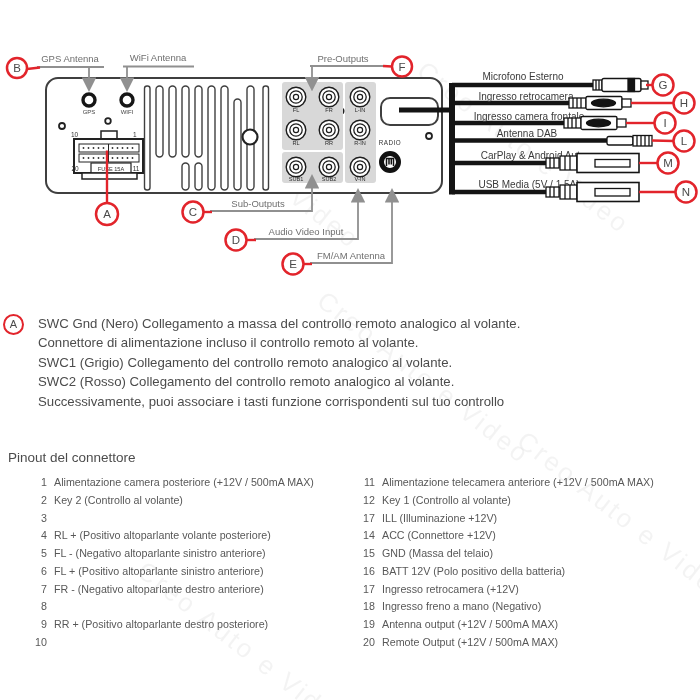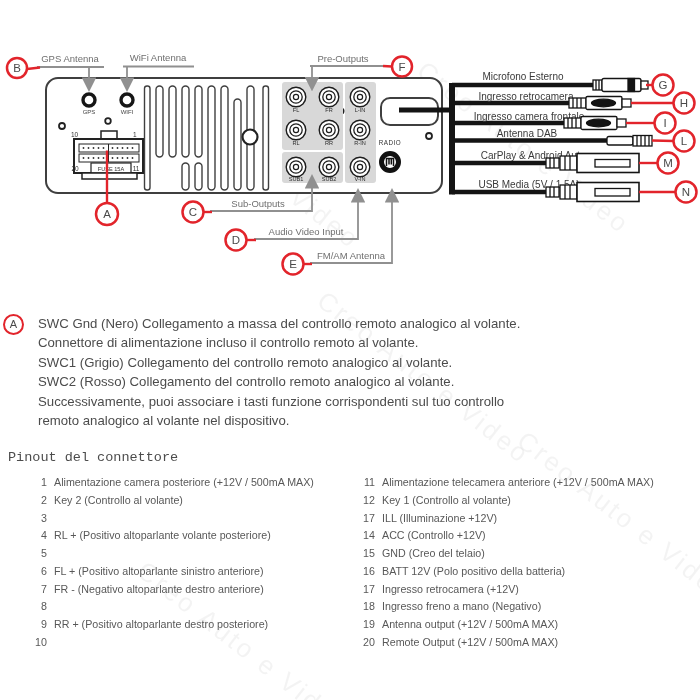--- a/index.html
+++ b/index.html
@@ -6,21 +6,21 @@
   .page{position:relative;width:700px;height:700px;background:#fff;overflow:hidden;
         font-family:"Liberation Sans",sans-serif;}
   svg{position:absolute;left:0;top:0;}
   svg text{font-family:"Liberation Sans",sans-serif;}
   .wm{position:absolute;white-space:nowrap;transform:rotate(38deg);transform-origin:left top;
       font-size:26px;letter-spacing:3px;color:#666;opacity:0.07;pointer-events:none;}
   .badge-a{position:absolute;left:3px;top:314px;width:17px;height:17px;border:2.3px solid #e2242b;
       border-radius:50%;color:#4a4a4a;font-size:11px;line-height:17px;text-align:center;background:#fff;}
   .notes{position:absolute;left:38px;top:314px;width:640px;color:#4c4c4c;
       font-size:13.2px;line-height:19.4px;}
-  .pinout-heading{position:absolute;left:8px;top:450px;font-size:13.5px;color:#4c4c4c;font-family:Liberation Mono, monospace;}
+  .pinout-heading{position:absolute;left:8px;top:450px;font-size:13.5px;color:#4c4c4c;}
   .pinout-col{position:absolute;top:474px;}
   .pinout-left{left:30px;width:325px;}
   .pinout-right{left:358px;width:340px;}
   .pin-row{display:flex;line-height:17.75px;font-size:10.7px;color:#585858;white-space:nowrap;}
   .pin-num{width:17px;text-align:right;margin-right:7px;flex:none;}
 </style>
 </head>
 <body>
 
 <div class="page">
@@ -344,21 +344,20 @@
     </g>
   </svg>
 
   <span class="badge-a">A</span>
   <div class="notes">
       <div class="note-line">SWC Gnd (Nero) Collegamento a massa del controllo remoto analogico al volante.</div>
       <div class="note-line">Connettore di alimentazione incluso il controllo remoto al volante.</div>
       <div class="note-line">SWC1 (Grigio) Collegamento del controllo remoto analogico al volante.</div>
       <div class="note-line">SWC2 (Rosso) Collegamento del controllo remoto analogico al volante.</div>
       <div class="note-line">Successivamente, puoi associare i tasti funzione corrispondenti sul tuo controllo</div>
-      <div class="note-line">remoto analogico al volante nel dispositivo.</div>
     </div>
 
   <div class="pinout-heading">Pinout del connettore</div>
   <div class="pinout-col pinout-left">
       <div class="pin-row">
       <span class="pin-num">1</span>
       <span class="pin-text">Alimentazione camera posteriore (+12V / 500mA MAX)</span>
     </div>
       <div class="pin-row">
       <span class="pin-num">2</span>
@@ -366,20 +365,21 @@
     </div>
       <div class="pin-row">
       <span class="pin-num">3</span>
     </div>
       <div class="pin-row">
       <span class="pin-num">4</span>
       <span class="pin-text">RL +  (Positivo altoparlante volante posteriore)</span>
     </div>
       <div class="pin-row">
       <span class="pin-num">5</span>
+      <span class="pin-text">FL -   (Negativo altoparlante sinistro anteriore)</span>
     </div>
       <div class="pin-row">
       <span class="pin-num">6</span>
       <span class="pin-text">FL +  (Positivo altoparlante sinistro anteriore)</span>
     </div>
       <div class="pin-row">
       <span class="pin-num">7</span>
       <span class="pin-text">FR -  (Negativo altoparlante destro anteriore)</span>
     </div>
       <div class="pin-row">
@@ -401,25 +401,25 @@
       <div class="pin-row">
       <span class="pin-num">12</span>
       <span class="pin-text">Key 1 (Controllo al volante)</span>
     </div>
       <div class="pin-row">
       <span class="pin-num">17</span>
       <span class="pin-text">ILL (Illuminazione +12V)</span>
     </div>
       <div class="pin-row">
       <span class="pin-num">14</span>
-      <span class="pin-text">ACC (Controllo +12V)</span>
+      <span class="pin-text">ACC (Connettore +12V)</span>
     </div>
       <div class="pin-row">
       <span class="pin-num">15</span>
-      <span class="pin-text">GND (Creo del telaio)</span>
+      <span class="pin-text">GND (Massa del telaio)</span>
     </div>
       <div class="pin-row">
       <span class="pin-num">16</span>
       <span class="pin-text">BATT 12V  (Polo positivo della batteria)</span>
     </div>
       <div class="pin-row">
       <span class="pin-num">17</span>
       <span class="pin-text">Ingresso retrocamera (+12V)</span>
     </div>
       <div class="pin-row">

